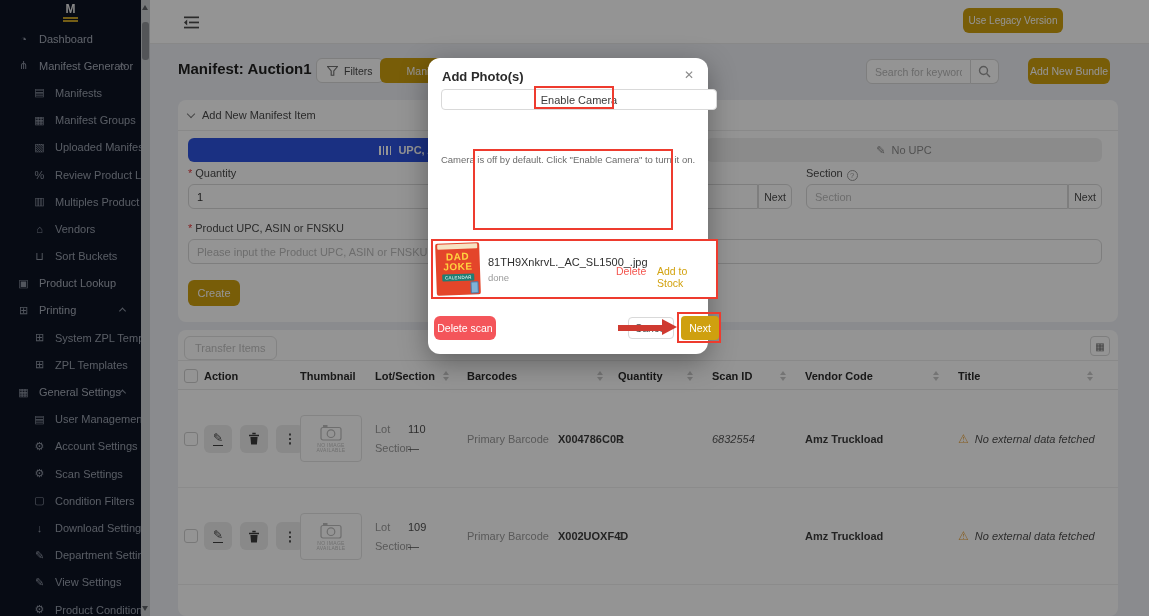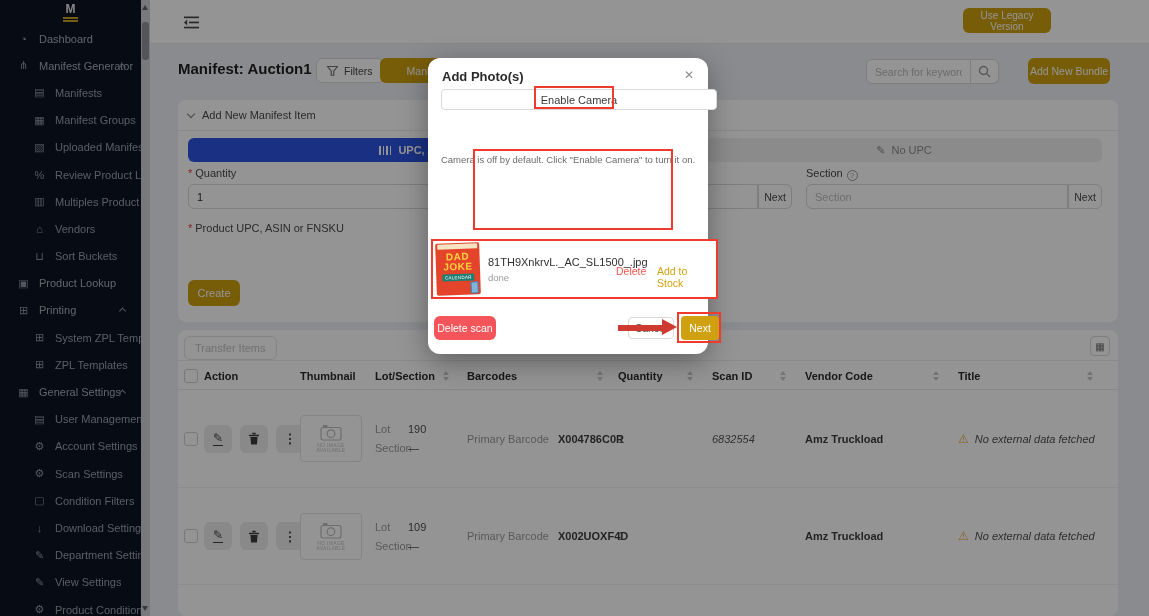--- a/index.html
+++ b/index.html
@@ -23,21 +23,21 @@
 .sb-track { position:absolute; right:0; top:0; width:9px; height:616px; background:#cdd0d4; }
 .sb-up,.sb-down { position:absolute; left:1px; width:0; height:0; border-left:3.5px solid transparent; border-right:3.5px solid transparent; }
 .sb-up { top:5px; border-bottom:5px solid #5f6368; }
 .sb-down { bottom:5px; border-top:5px solid #5f6368; }
 .sb-thumb { position:absolute; left:1px; top:22px; width:7px; height:38px; background:#8f9398; border-radius:3px; }
 
 
 .topbar { position:absolute; left:150px; top:0; width:999px; height:44px; background:#fff; border-bottom:1px solid #ebebeb; }
 .collapse-btn { position:absolute; left:34px; top:15px; cursor:pointer; }
 .btn-gold { background:#cfa00f; color:#fff; border:none; border-radius:6px; display:flex; align-items:center; justify-content:center; cursor:pointer; }
-.legacy-btn { position:absolute; left:813px; top:8px; width:88px; height:25px; font-size:10px; }
+.legacy-btn { position:absolute; left:813px; top:8px; width:100px; height:25px; font-size:10px; }
 
 
 .page-title { position:absolute; left:178px; top:60px; font-size:15px; font-weight:bold; color:#1f1f1f; }
 .filters-btn { position:absolute; left:316px; top:58px; height:25px; padding:0 10px; background:#fff; border:1px solid #d9d9d9; border-radius:6px; font-size:10.5px; color:#4a4a4a; display:flex; align-items:center; gap:6px; cursor:pointer; }
 .partial-btn { position:absolute; left:380px; top:58px; width:90px; height:25px; font-size:10.5px; overflow:hidden; }
 .search-input { position:absolute; left:866px; top:59px; width:105px; height:25px; border:1px solid #d9d9d9; border-radius:6px 0 0 6px; padding:0 8px; font-size:10.5px; color:#333; background:#fff; outline:none; }
 .search-input::placeholder { color:#b8b8b8; }
 .search-btn { position:absolute; left:971px; top:59px; width:28px; height:25px; border:1px solid #d9d9d9; border-left:none; border-radius:0 6px 6px 0; background:#fff; display:flex; align-items:center; justify-content:center; cursor:pointer; }
 .add-bundle-btn { position:absolute; left:1028px; top:58px; width:82px; height:26px; font-size:10.5px; }
 
@@ -295,20 +295,21 @@
     <input class="tinput" style="left: 10px; top: 84px; width: 570px; border-radius: 6px 0px 0px 6px;" value="1">
     <div class="next-btn" style="left:580px;top:84px;">Next</div>
     <div class="form-label" style="left:628px;top:67px;">
       <span>Section</span><span class="q-circle">?</span>
     </div>
     <input class="tinput" style="left: 628px; top: 84px; width: 262px; border-radius: 6px 0px 0px 6px;" placeholder="Section">
     <div class="next-btn" style="left:890px;top:84px;">Next</div>
     <div class="form-label" style="left:10px;top:122px;">
       <span class="req">*</span><span>Product UPC, ASIN or FNSKU</span>
     </div>
+    <input class="tinput" style="left: 10px; top: 139px; width: 914px; border-radius: 6px;" placeholder="Please input the Product UPC, ASIN or FNSKU">
     <button class="btn-gold create-btn">Create</button>
   </div>
 
   <div class="card card2">
     <div class="transfer-btn">Transfer Items</div>
     <div class="colset-btn">
         <span>▦</span>
       </div>
 
     <div class="thead">
@@ -374,21 +375,21 @@
             <rect x="1" y="3.5" width="20" height="12.5" rx="2" fill="none" stroke="#bdbdbd" stroke-width="1.2"></rect>
             <circle cx="11" cy="9.7" r="3.8" fill="none" stroke="#bdbdbd" stroke-width="1.2"></circle>
             <rect x="3" y="1" width="4.5" height="2.5" fill="#bdbdbd"></rect>
           </svg>
           <span class="noimg">NO IMAGE AVAILABLE</span>
         </div>
       </div>
       <div class="td lot-cell" style="left:197px;">
         <span class="lot-line">
             <span class="lot-lbl">Lot</span>
-            <span class="lot-val">190</span>
+            <span class="lot-val">110</span>
           </span>
         <span class="lot-line">
             <span class="lot-lbl">Section</span>
             <span class="lot-val">—</span>
           </span>
       </div>
       <div class="td" style="left:289px;">
         <span class="bar-lbl">Primary Barcode</span>
         <span class="bar-val">X004786C0R</span>
       </div>

